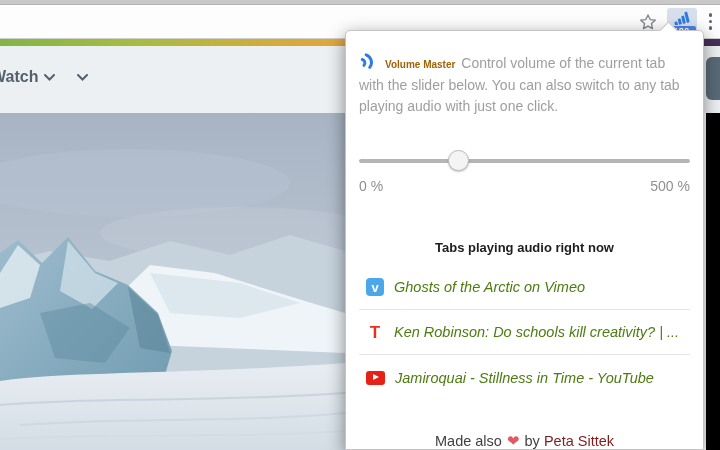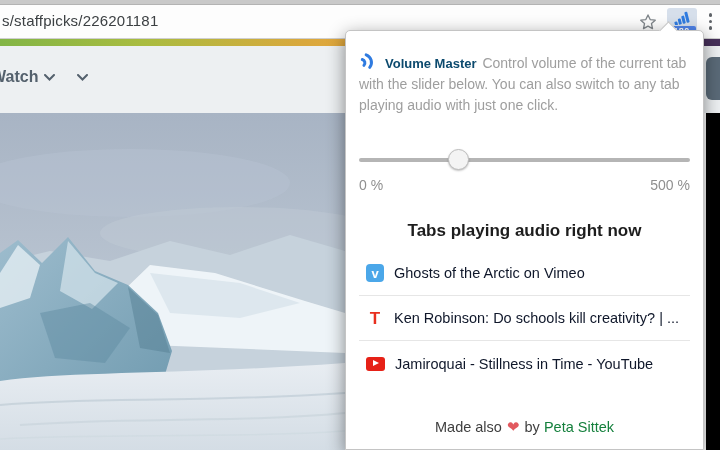--- a/index.html
+++ b/index.html
@@ -25,51 +25,50 @@
   .nav-right-btn{position:absolute;right:-8px;top:11px;width:22px;height:43px;background:#5a6a78;border-radius:6px;}
   .hero{position:absolute;left:0;top:113px;width:345px;height:337px;}
   .right-dark{position:absolute;left:706px;top:113px;width:14px;height:337px;background:#000;}
 
   
   .popup{position:absolute;left:345px;top:30px;width:359px;height:420px;background:#fff;
     border:1px solid #c4c4c4;border-radius:5px 5px 0 0;box-shadow:0 5px 18px rgba(0,0,0,.45);z-index:20;box-sizing:border-box;}
   .caret{position:absolute;top:-7px;right:28px;width:12px;height:12px;background:#fff;
     border-left:1px solid #c4c4c4;border-top:1px solid #c4c4c4;transform:rotate(45deg);}
   .pop-head{margin:20px 13px 0 13px;font-size:14px;line-height:21px;color:#9e9e9e;}
-  .pop-title{color:#0c4a6e;font-size:13px;font-weight:bold;margin:8px 2px;}
+  .pop-title{color:#a16207;font-size:10px;font-weight:bold;margin:8px 2px;}
   .vm-icon{vertical-align:-2px;margin-right:2px;}
   .slider{position:relative;margin:33px 13px 0 13px;height:22px;}
   .slider-track{position:absolute;left:0;right:0;top:9px;height:4px;background:#b5b5b5;border-radius:2px;}
   .slider-thumb{position:absolute;left:30%;top:0;width:21px;height:21px;margin-left:-10px;background:#f4f4f4;
     border:1px solid #bdbdbd;border-radius:50%;box-shadow:0 1px 2px rgba(0,0,0,.25);box-sizing:border-box;}
   .slider-labels{display:flex;justify-content:space-between;align-items:baseline;margin:6px 13px 0 13px;font-size:14px;color:#8f8f8f;}
   .slider-value{font-size:15px;font-weight:bold;color:#111;}
-  .tabs-header{margin-top:28px;text-align:center;font-size:17px;font-weight:bold;color:#1d1d1d;}
+  .tabs-header{margin-top:46px;text-align:center;font-size:13px;font-weight:bold;color:#1d1d1d;}
   .tab-list{margin:10px 13px 0 13px;}
   .tab-row{display:flex;align-items:center;gap:10px;height:45px;border-bottom:1px solid #e6e6e6;padding-left:7px;box-sizing:border-box;}
   .tab-row:last-child{border-bottom:none;}
-  .tab-label{font-size:14.5px;color:#0f172a;white-space:nowrap;overflow:hidden;}
+  .tab-label{font-size:14.5px;color:#4d7c0f;white-space:nowrap;overflow:hidden;font-style:italic;}
   .ic-vimeo{width:18px;height:18px;background:#4ba7e9;border-radius:4px;color:#fff;font-weight:bold;font-size:13px;
     display:flex;align-items:center;justify-content:center;flex:0 0 auto;line-height:1;}
   .ic-ted{width:18px;height:18px;color:#e8301f;font-weight:bold;font-size:17px;display:flex;align-items:center;justify-content:center;flex:0 0 auto;line-height:1;}
   .ic-yt{position:relative;width:19px;height:14px;background:#e62117;border-radius:3px;flex:0 0 auto;}
   .ic-yt:after{content:"";position:absolute;left:7px;top:3.5px;border-left:6px solid #fff;border-top:3.5px solid transparent;border-bottom:3.5px solid transparent;}
   .pop-footer{margin-top:32px;text-align:center;font-size:14.5px;color:#3f3f3f;}
   .heart{color:#e2595f;font-size:15px;margin:0 1px;}
-  .author-link{color:#15803d;text-decoration:none;}
+  .author-link{color:#7f1d1d;text-decoration:none;}
 </style>
 </head>
 <body>
 
 <div class="screen">
 
   <div class="win-top"></div>
 
   <div class="toolbar">
-    <div class="url">s/staffpicks/226201181</div>
     <div class="tb-right">
       <div class="star-btn">
         <svg width="20" height="20" viewBox="0 0 24 24" fill="none" stroke="#80868b" stroke-width="1.6" stroke-linejoin="round">
           <path d="M12 3.5l2.6 5.6 6.1.7-4.5 4.1 1.2 6-5.4-3-5.4 3 1.2-6-4.5-4.1 6.1-.7z"></path>
         </svg>
       </div>
       <div class="ext-btn">
         <svg width="18" height="14" viewBox="0 0 18 14">
           <g fill="#2f7be0" transform="rotate(-14 9 9)">
             <rect x="1" y="9" width="3" height="4" rx="1"></rect>

